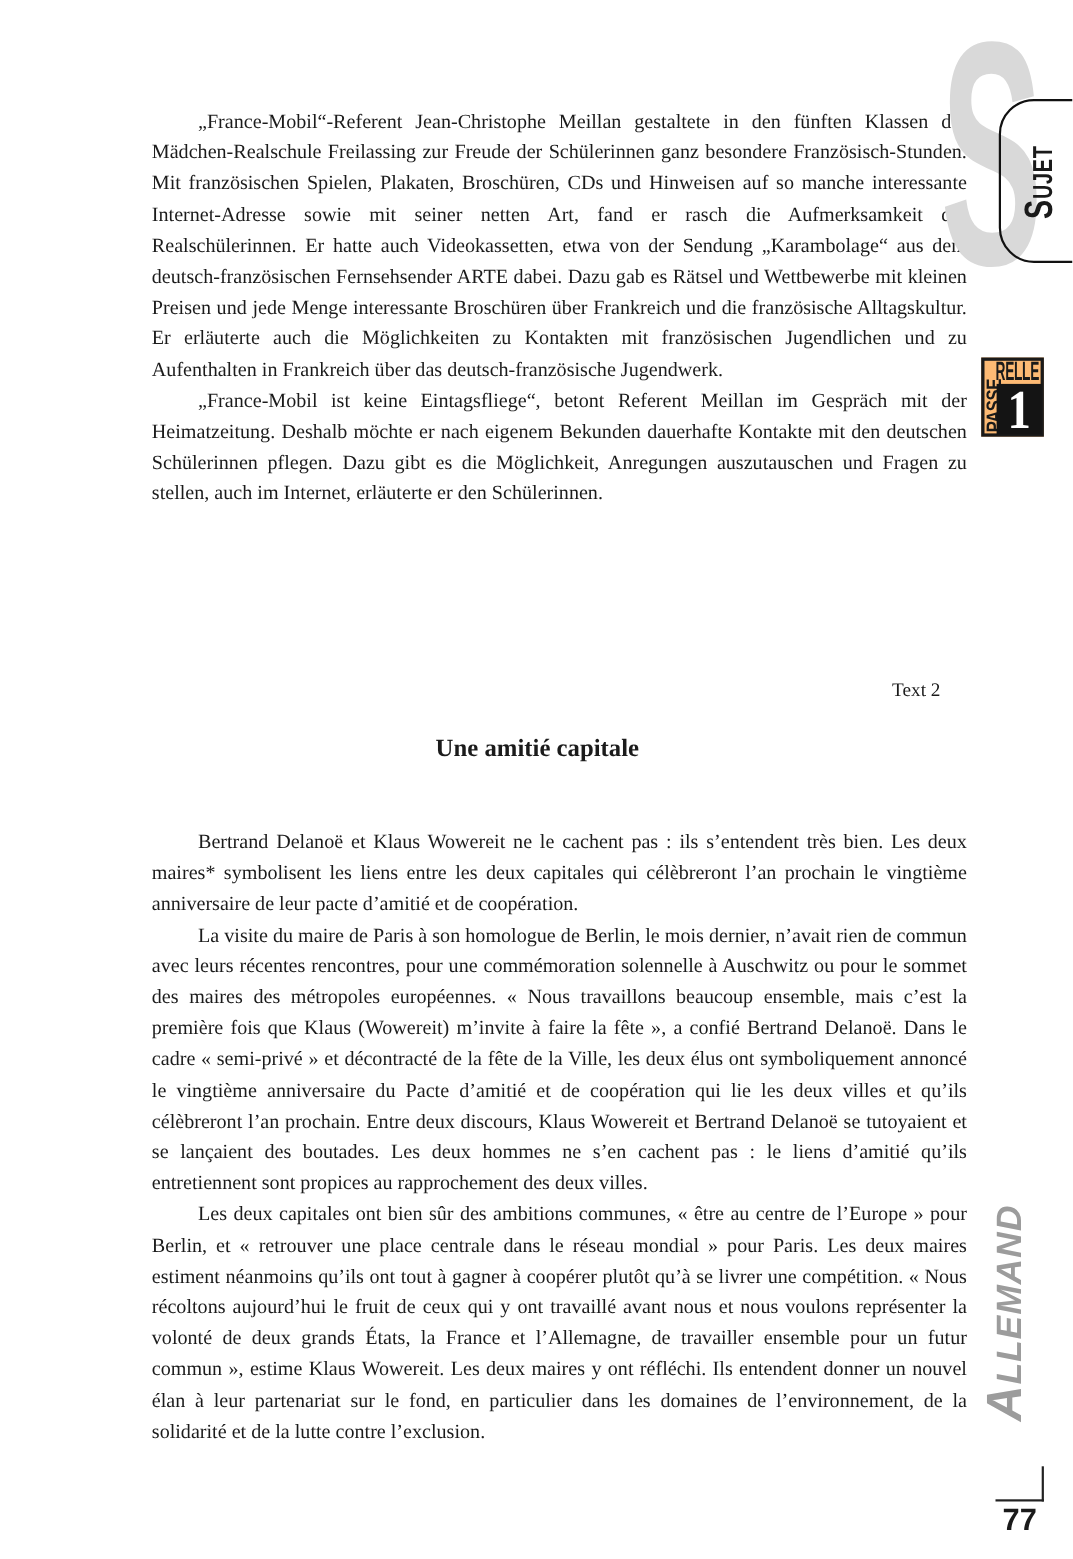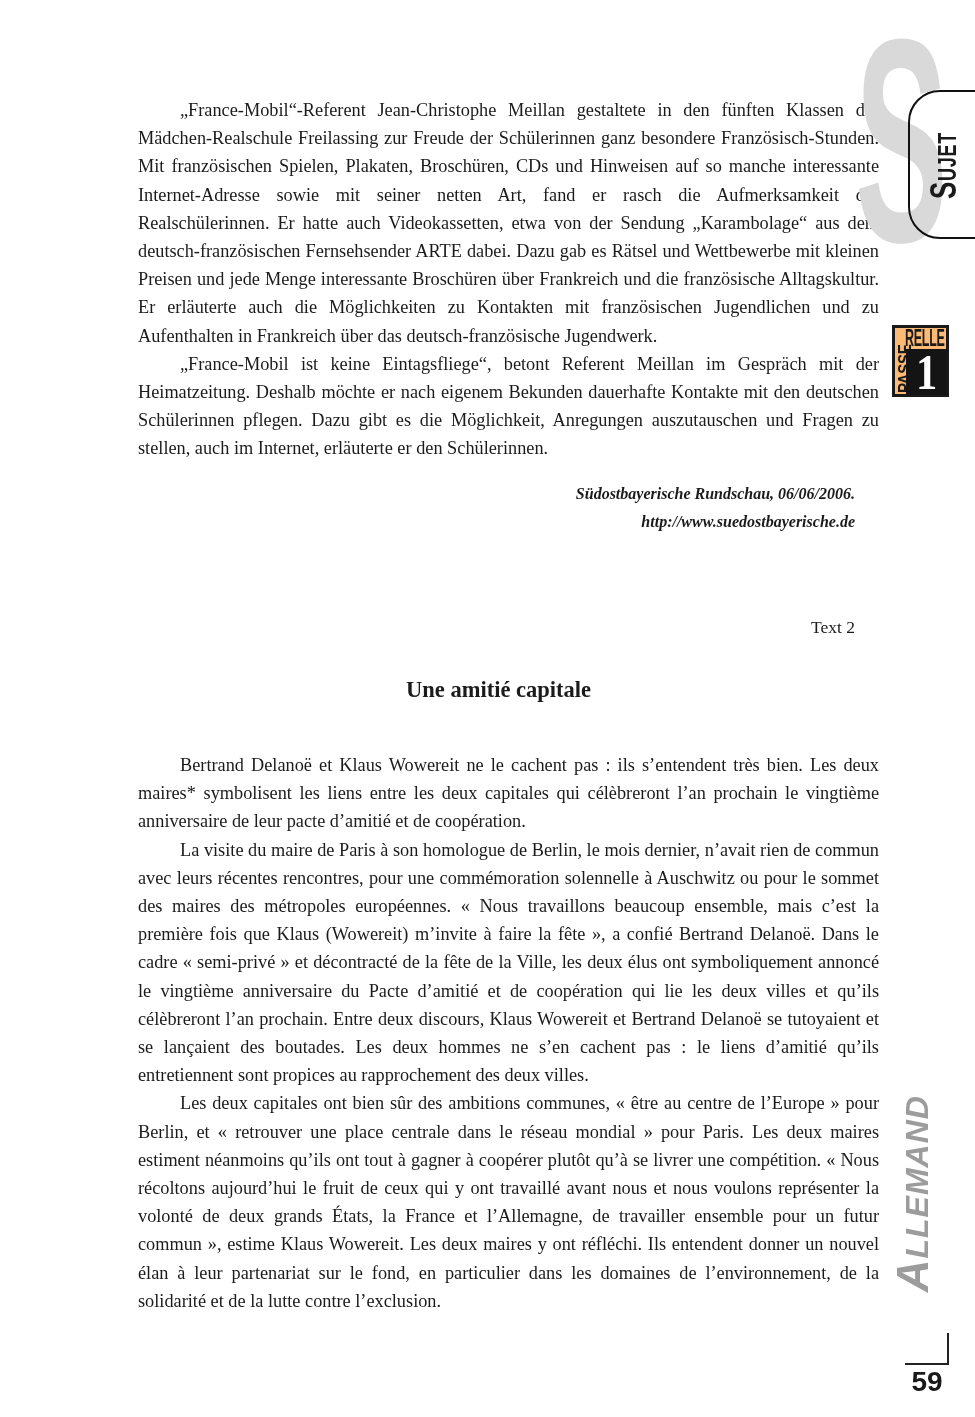--- a/index.html
+++ b/index.html
@@ -19,21 +19,21 @@
     position:absolute;left:114px;width:741px;top:480px;
     text-align:right;font-weight:bold;font-style:italic;
     font-size:16px;line-height:27.5px;
   }
   .text2{
     position:absolute;left:114px;width:741px;top:617px;
     text-align:right;font-size:17.5px;line-height:1.2;
   }
   .title{
     position:absolute;left:114px;width:741px;top:662px;
-    text-align:center;font-size:22.5px;font-weight:bold;line-height:1.2;margin:14px;
+    text-align:center;font-size:22.5px;font-weight:bold;line-height:1.2;margin:4px;
   }
   
   .watermark{
     position:absolute;left:855px;top:-5px;z-index:1;
     font-family:"Liberation Sans",sans-serif;font-weight:bold;
     font-size:290px;line-height:1;color:#d9d9d9;
     transform:scaleX(0.48);transform-origin:0 0;
   }
   .sujet-tab{
     position:absolute;left:908px;top:90px;width:95px;height:145px;z-index:2;
@@ -100,32 +100,28 @@
     <div class="badge-one">
       <span>1</span>
     </div>
   </div>
 
   <div class="article article-de">
     <p>„France-Mobil“-Referent Jean-Christophe Meillan gestaltete in den fünften Klassen der Mädchen-Realschule Freilassing zur Freude der Schülerinnen ganz besondere Französisch-Stunden. Mit französischen Spielen, Plakaten, Broschüren, CDs und Hinweisen auf so manche interessante Internet-Adresse sowie mit seiner netten Art, fand er rasch die Aufmerksamkeit der Realschülerinnen. Er hatte auch Videokassetten, etwa von der Sendung „Karambolage“ aus dem deutsch-französischen Fernsehsender ARTE dabei. Dazu gab es Rätsel und Wettbewerbe mit kleinen Preisen und jede Menge interessante Broschüren über Frankreich und die französische Alltagskultur. Er erläuterte auch die Möglichkeiten zu Kontakten mit französischen Jugendlichen und zu Aufenthalten in Frankreich über das deutsch-französische Jugendwerk.</p>
     <p>„France-Mobil ist keine Eintagsfliege“, betont Referent Meillan im Gespräch mit der Heimatzeitung. Deshalb möchte er nach eigenem Bekunden dauerhafte Kontakte mit den deutschen Schülerinnen pflegen. Dazu gibt es die Möglichkeit, Anregungen auszutauschen und Fragen zu stellen, auch im Internet, erläuterte er den Schülerinnen.</p>
   </div>
 
-  <div class="source">
-    <div>Südostbayerische Rundschau, 06/06/2006.</div>
-    <div>http://www.suedostbayerische.de</div>
-  </div>
 
   <div class="text2">Text 2</div>
   <h1 class="title">Une amitié capitale</h1>
 
   <div class="article article-fr">
     <p>Bertrand Delanoë et Klaus Wowereit ne le cachent pas : ils s’entendent très bien. Les deux maires* symbolisent les liens entre les deux capitales qui célèbreront l’an prochain le vingtième anniversaire de leur pacte d’amitié et de coopération.</p>
     <p>La visite du maire de Paris à son homologue de Berlin, le mois dernier, n’avait rien de commun avec leurs récentes rencontres, pour une commémoration solennelle à Auschwitz ou pour le sommet des maires des métropoles européennes. « Nous travaillons beaucoup ensemble, mais c’est la première fois que Klaus (Wowereit) m’invite à faire la fête », a confié Bertrand Delanoë. Dans le cadre « semi-privé » et décontracté de la fête de la Ville, les deux élus ont symboliquement annoncé le vingtième anniversaire du Pacte d’amitié et de coopération qui lie les deux villes et qu’ils célèbreront l’an prochain. Entre deux discours, Klaus Wowereit et Bertrand Delanoë se tutoyaient et se lançaient des boutades. Les deux hommes ne s’en cachent pas : le liens d’amitié qu’ils entretiennent sont propices au rapprochement des deux villes.</p>
     <p>Les deux capitales ont bien sûr des ambitions communes, « être au centre de l’Europe » pour Berlin, et « retrouver une place centrale dans le réseau mondial » pour Paris. Les deux maires estiment néanmoins qu’ils ont tout à gagner à coopérer plutôt qu’à se livrer une compétition. « Nous récoltons aujourd’hui le fruit de ceux qui y ont travaillé avant nous et nous voulons représenter la volonté de deux grands États, la France et l’Allemagne, de travailler ensemble pour un futur commun », estime Klaus Wowereit. Les deux maires y ont réfléchi. Ils entendent donner un nouvel élan à leur partenariat sur le fond, en particulier dans les domaines de l’environnement, de la solidarité et de la lutte contre l’exclusion.</p>
   </div>
 
   <div class="allemand">Allemand</div>
 
   <div class="corner-mark"></div>
-  <div class="page-number">59</div>
+  <div class="page-number">77</div>
 
 </div>
 
 </body></html>

